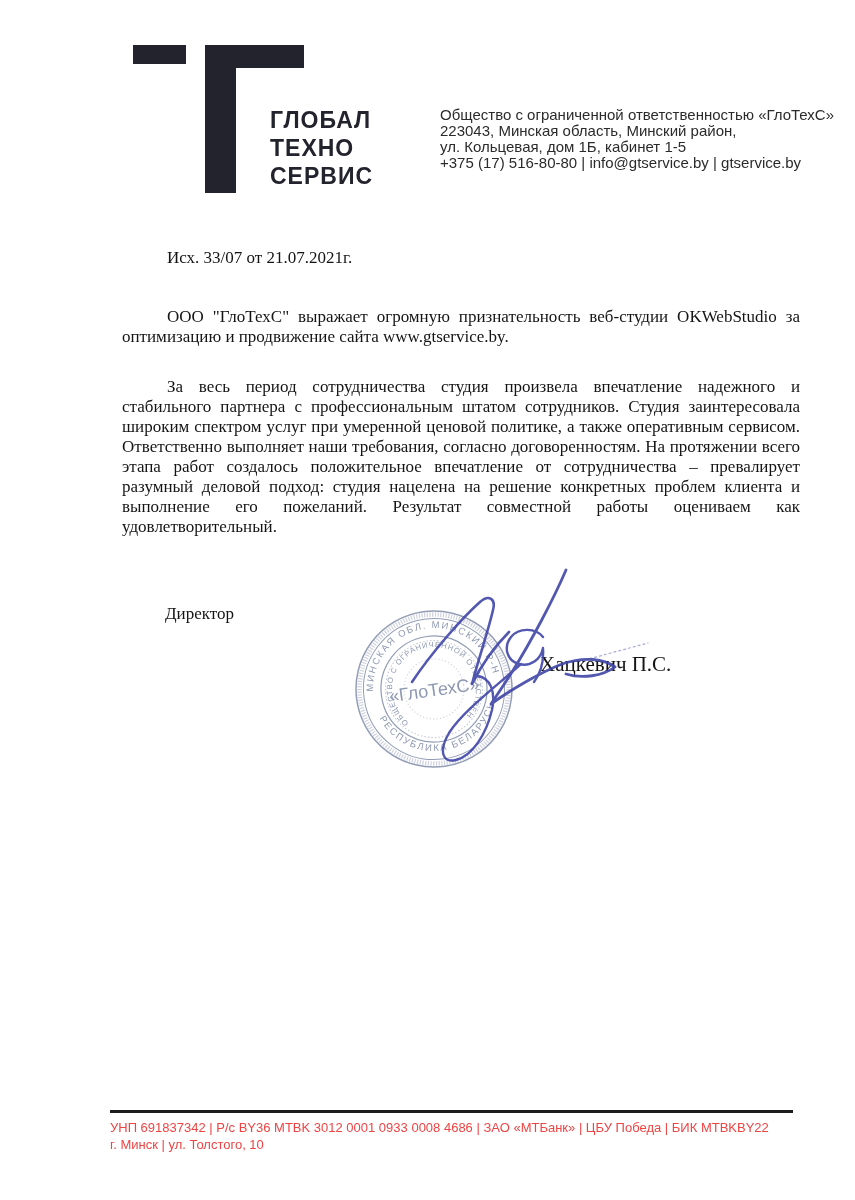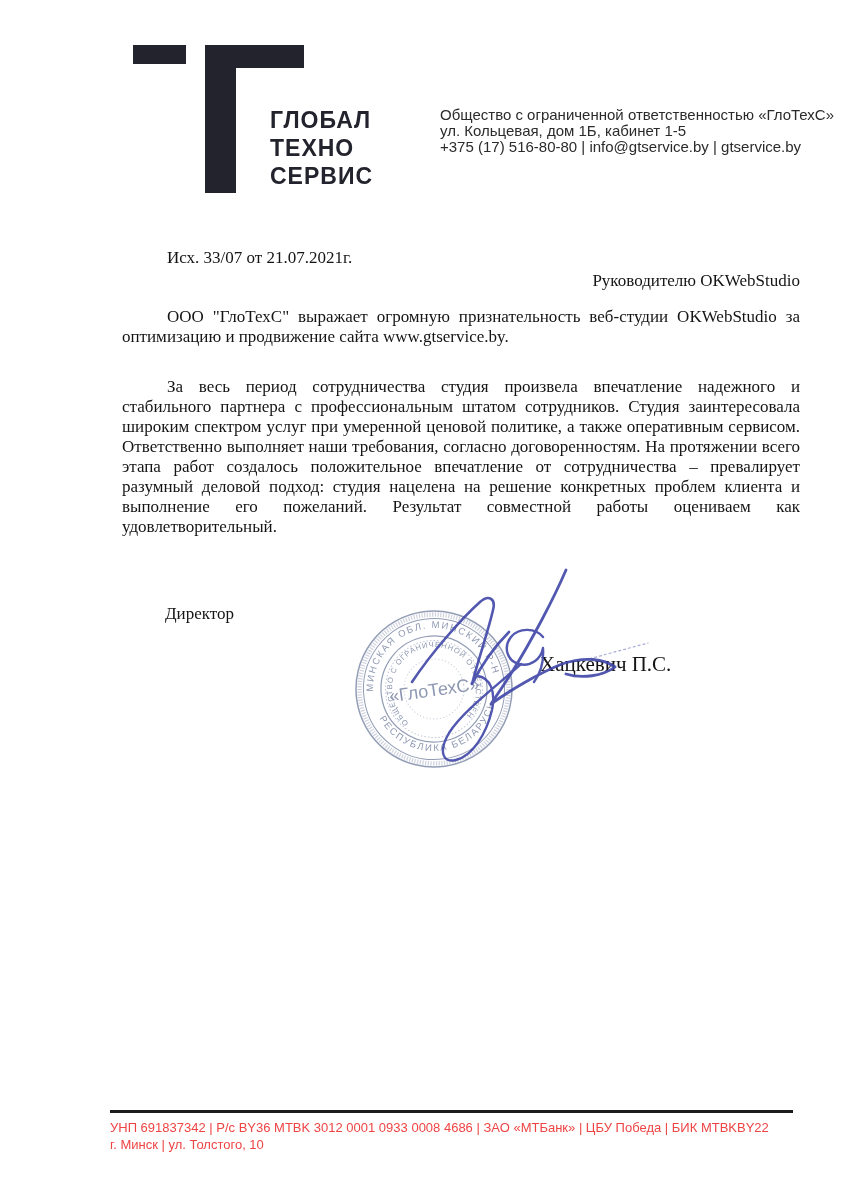--- a/index.html
+++ b/index.html
@@ -58,26 +58,26 @@
   <div class="logo-gamma-h"></div>
 
   <div class="wordmark">
     <div>ГЛОБАЛ</div>
     <div>ТЕХНО</div>
     <div>СЕРВИС</div>
   </div>
 
   <div class="company">
     <div>Общество с ограниченной ответственностью «ГлоТехС»</div>
+    <div>223043, Минская область, Минский район,</div>
     <div>ул. Кольцевая, дом 1Б, кабинет 1-5</div>
     <div>+375 (17) 516-80-80 | info@gtservice.by | gtservice.by</div>
   </div>
 
   <div class="ref-line">Исх. 33/07 от 21.07.2021г.</div>
-  <div class="addressee">Руководителю OKWebStudio</div>
 
   <div class="body-text">
     <p class="gap-after">ООО "ГлоТехС" выражает огромную признательность веб-студии OKWebStudio за оптимизацию и продвижение сайта www.gtservice.by.</p>
     <p>За весь период сотрудничества студия произвела впечатление надежного и стабильного партнера с профессиональным штатом сотрудников. Студия заинтересовала широким спектром услуг при умеренной ценовой политике, а также оперативным сервисом. Ответственно выполняет наши требования, согласно договоренностям. На протяжении всего этапа работ создалось положительное впечатление от сотрудничества – превалирует разумный деловой подход: студия нацелена на решение конкретных проблем клиента и выполнение его пожеланий. Результат совместной работы оцениваем как удовлетворительный.</p>
   </div>
 
   <div class="sign-role">Директор</div>
   <div class="sign-name">Хацкевич П.С.</div>
 
   <svg class="overlay" viewBox="0 0 855 1200">

